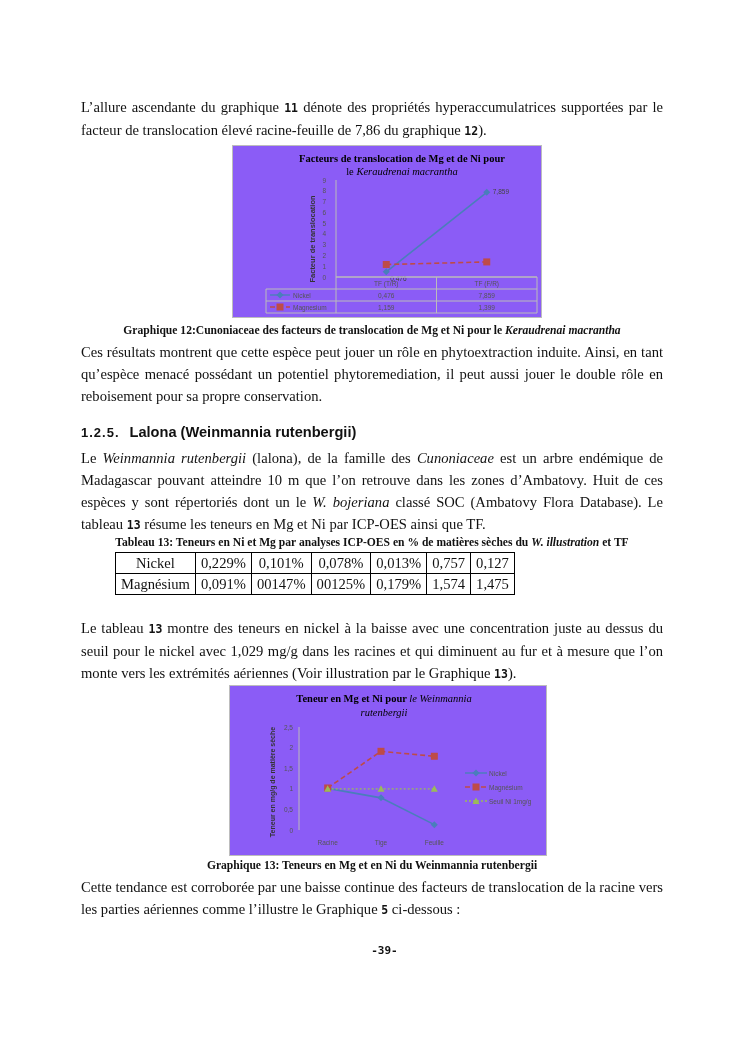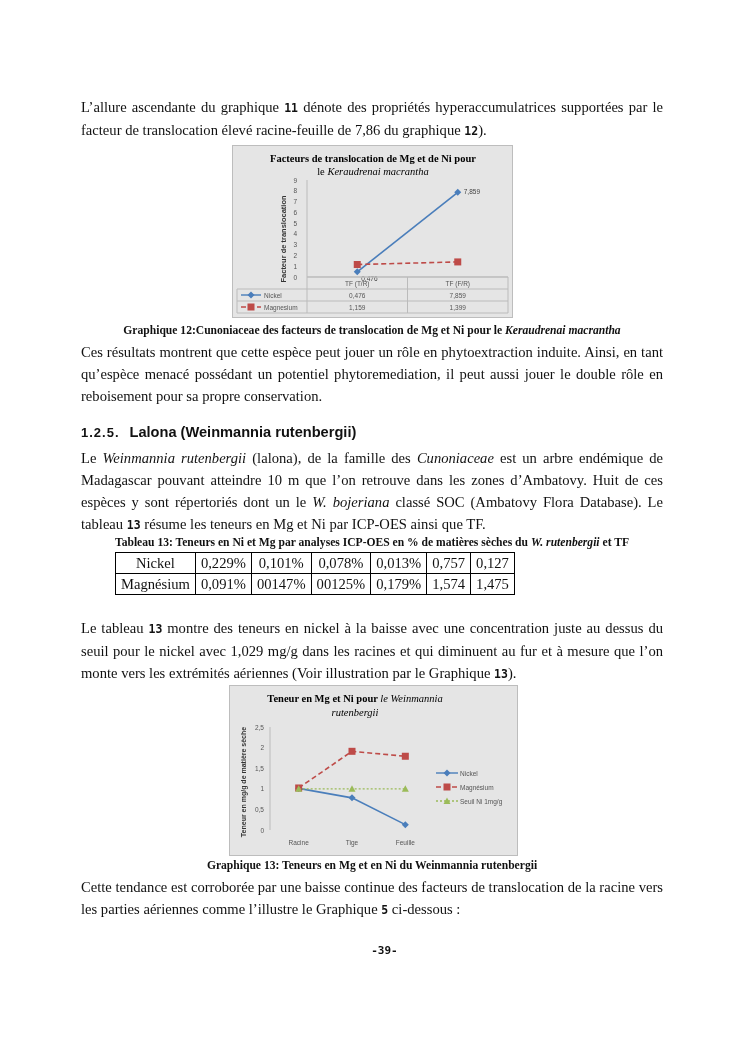--- a/index.html
+++ b/index.html
@@ -4,21 +4,21 @@
 <style>
   html,body{margin:0;padding:0;background:#fff;}
   body{width:745px;height:1053px;position:relative;font-family:"Liberation Serif",serif;color:#111;overflow:hidden;}
   .p{position:absolute;left:81px;width:582px;font-size:14.6px;line-height:22px;text-align:justify;}
   .mono{font-family:"DejaVu Sans Mono",monospace;font-weight:bold;font-size:11.5px;}
   .cap{position:absolute;left:81px;width:582px;text-align:center;font-weight:bold;font-size:11.6px;}
   .h3{position:absolute;left:81px;top:424px;font-family:"Liberation Sans",sans-serif;font-weight:bold;font-size:14.6px;}
   .h3 .num{letter-spacing:1px;font-size:13px;margin-right:10px;}
   table.t{position:absolute;left:115px;top:552px;border-collapse:collapse;font-size:14.6px;}
   table.t td{border:1px solid #000;padding:0 5px;height:20px;text-align:center;}
-  .chart{position:absolute;border:1px solid #bdbdbd;background:#e5e5e5;}
+  .chart{position:absolute;border:1px solid #bdbdbd;background:#8b5cf6;padding-left:29px;}
   .pn{position:absolute;left:0;width:745px;top:944px;text-align:center;font-family:"DejaVu Sans Mono",monospace;font-weight:bold;font-size:11px;padding-left:12px;}
   svg text{font-family:"Liberation Sans",sans-serif;}
 </style>
 </head>
 <body>
 
 <div class="p" style="top:96px;">
   <span>L’allure ascendante du graphique </span><span class="mono">11</span><span> dénote des propriétés hyperaccumulatrices supportées par le facteur de translocation élevé racine-feuille de 7,86 du graphique </span><span class="mono">12</span><span>).</span>
 </div>
 
@@ -86,21 +86,21 @@
 
 <div class="h3">
   <span class="num">1.2.5.</span><span>Lalona (Weinmannia rutenbergii)</span>
 </div>
 
 <div class="p" style="top:447px;">
   <span>Le </span><i>Weinmannia rutenbergii</i><span>  (lalona), de la famille des </span><i>Cunoniaceae</i><span> est un arbre endémique de Madagascar pouvant atteindre 10 m que l’on retrouve dans les zones d’Ambatovy. Huit de ces espèces y sont répertoriés dont un le </span><i>W. bojeriana</i><span> classé SOC (Ambatovy Flora Database). Le tableau </span><span class="mono">13</span><span> résume les teneurs en Mg et Ni par ICP-OES ainsi que TF.</span>
 </div>
 
 <div class="cap" style="top:536px;">
-  <span>Tableau 13: Teneurs en Ni et Mg par analyses ICP-OES en % de matières sèches du </span><i>W. rutenbergii</i><span> et TF</span>
+  <span>Tableau 13: Teneurs en Ni et Mg par analyses ICP-OES en % de matières sèches du </span><i>W. illustration</i><span> et TF</span>
 </div>
 
 <table class="t">
   <tbody>
   <tr>
     <td>Nickel</td>
     <td>0,229%</td>
     <td>0,101%</td>
     <td>0,078%</td>
     <td>0,013%</td>

